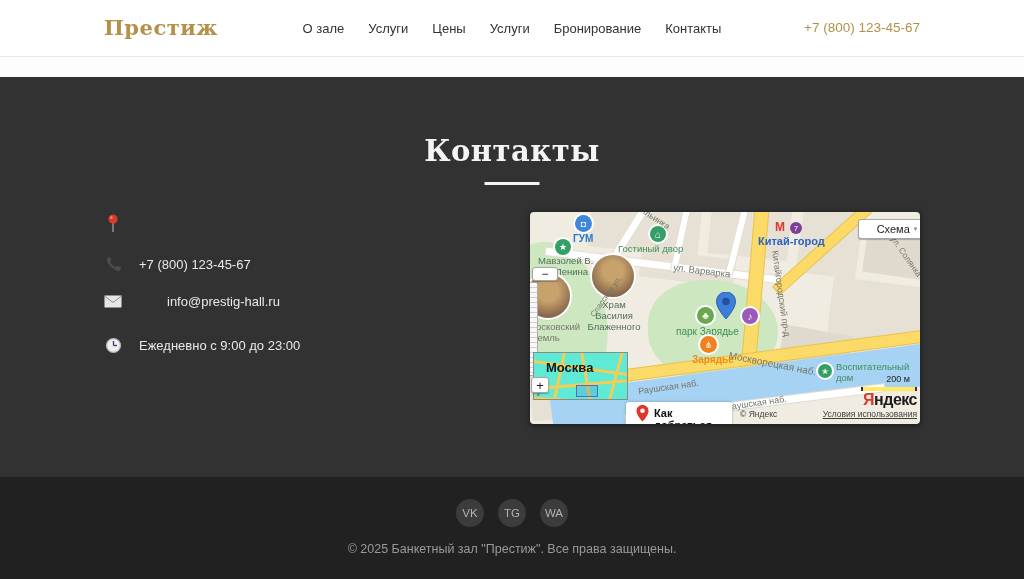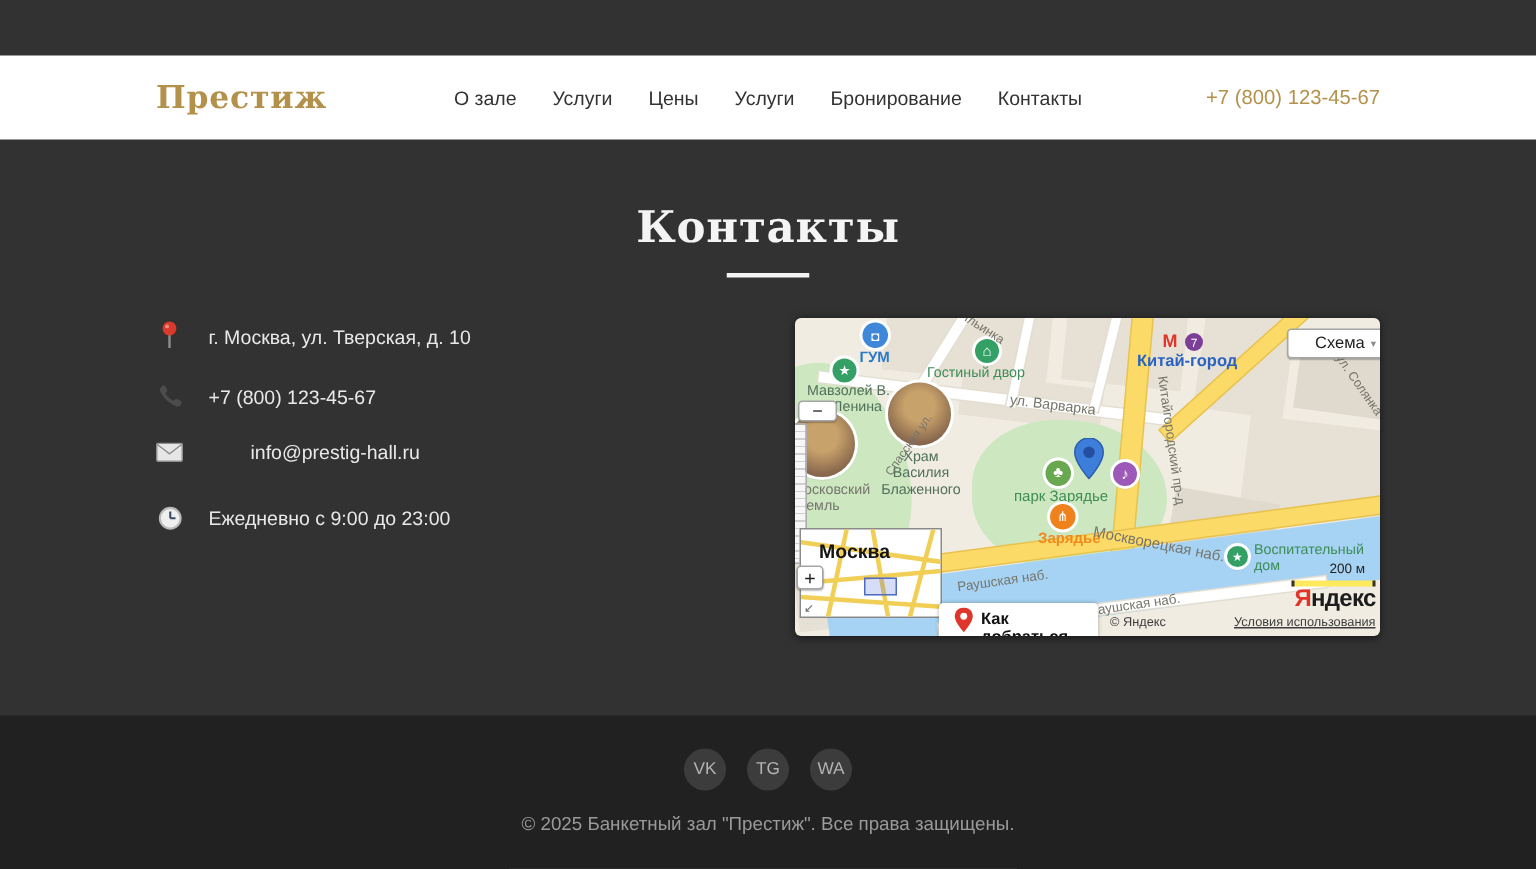--- a/index.html
+++ b/index.html
@@ -3,21 +3,21 @@
 <meta charset="utf-8">
 <style>
   * { margin:0; padding:0; box-sizing:border-box; }
   html,body { width:1024px; height:579px; }
   body {
     position:relative; overflow:hidden; background:#323232;
     font-family:"Liberation Sans","DejaVu Sans",sans-serif;
     -webkit-font-smoothing:antialiased;
   }
   
-  .header { position:absolute; top:0; left:0; width:1024px; height:56px; background:#ffffff; z-index:5;margin-top:37px; }
+  .header { position:absolute; top:0; left:0; width:1024px; height:56px; background:#ffffff; z-index:5; }
   .header-strip { position:absolute; top:56px; left:0; width:1024px; height:21px; background:#fdfdfd; border-top:1px solid #e9e9e9; }
   .logo { position:absolute; left:104px; top:15px; font-family:"DejaVu Serif","Liberation Serif",serif; font-weight:700; font-size:21px; color:#b3914b; letter-spacing:.5px; cursor:pointer; }
   .nav { position:absolute; left:50%; transform:translateX(-50%); top:0; height:56px; display:flex; align-items:center; gap:24px; white-space:nowrap; }
   .nav a { font-size:13px; color:#333333; text-decoration:none; cursor:pointer; }
   .header-phone { position:absolute; right:104px; top:20px; font-size:13.5px; color:#b3914b; text-decoration:none; cursor:pointer; }
   
   .contacts { position:absolute; top:77px; left:0; width:1024px; height:400px; background:#323232; }
   .section-title { position:absolute; top:57px; left:0; width:100%; text-align:center;
     font-family:"DejaVu Serif","Liberation Serif",serif; font-weight:700; font-size:29px; color:#f4f4f4; letter-spacing:.5px; }
   .section-divider { position:absolute; top:105px; left:50%; transform:translateX(-50%); width:55px; height:3px; background:#f4f4f4; }
@@ -43,21 +43,21 @@
   .lbl-blue-big { color:#2a63c0; font-size:11px; font-weight:700; }
   .lbl-orange { color:#ef8a1d; font-size:10px; font-weight:700; }
   .poi { border-radius:50%; display:flex; align-items:center; justify-content:center; color:#fff; box-shadow:0 0 0 2px #ffffff, 0 1px 2px rgba(0,0,0,.35); }
   .photo-poi { border-radius:50%; box-shadow:0 0 0 2px #ffffff, 0 1px 2px rgba(0,0,0,.4);
     background:radial-gradient(circle at 50% 38%, #c8a26b 0 30%, #8d6b4f 70%, #6e4f38 100%); }
   .map-btn { background:#ffffff; border:1px solid #a5a5a5; border-radius:3px; color:#222;
     display:flex; align-items:center; justify-content:center; box-shadow:0 1px 1px rgba(0,0,0,.25); cursor:pointer; }
   .scheme-btn { left:328px; top:7px; width:78px; height:20px; font-size:11px; gap:4px; }
   .scheme-btn .caret { font-size:7px; color:#8a8a8a; position:static; }
   .zoom-slider { left:-3px; top:70px; width:11px; height:94px; background:repeating-linear-gradient(#f7f7f7 0 4px, #cfcfcf 4px 5px); border:1px solid #adadad; border-radius:2px; }
-  .minimap { left:3px; top:140px; width:95px; height:60px; background:#ffffff; border:1px solid #8a8a8a; overflow:hidden; z-index:3; }
+  .minimap { left:3px; top:140px; width:95px; height:48px; background:#5eead4; border:1px solid #8a8a8a; overflow:hidden; z-index:3; }
   .minimap .mm-road { position:absolute; background:#f1ce55; }
   .mm-city { position:absolute; left:12px; top:7px; font-size:13px; font-weight:700; color:#151515; }
   .mm-view { position:absolute; left:42px; top:32px; width:22px; height:12px; border:1px solid #4f6cc5; background:rgba(90,120,220,.25); }
   .mm-arrow { position:absolute; left:2px; bottom:1px; font-size:8px; color:#6a6a6a; }
   .directions-btn { left:96px; top:190px; width:106px; height:22px; background:#fff; border-radius:3px 3px 0 0; box-shadow:0 0 3px rgba(0,0,0,.3); cursor:pointer; z-index:3; }
   .directions-btn .dtext { position:absolute; left:28px; top:5px; font-size:11px; font-weight:700; color:#111; }
   .attribution { right:3px; top:197px; font-size:8.5px; color:#3d3d3d; white-space:nowrap; z-index:3; }
   .attribution .terms { text-decoration:underline; cursor:pointer; color:#3d3d3d; }
   .ylogo { right:3px; top:179px; font-size:16px; font-weight:700; color:#1c1c1c; letter-spacing:-.5px; z-index:3; font-family:"Liberation Sans",sans-serif; }
   .ylogo .yred { color:#e0352b; position:static; }
@@ -93,21 +93,20 @@
 
   <div class="contact-list">
     <div class="contact-row" style="top:5px;">
       <span class="cicon">
         <svg width="16" height="20" viewBox="0 0 16 20">
           <line x1="8" y1="8" x2="8" y2="18" stroke="#8d8d8d" stroke-width="1.6"></line>
           <circle cx="8" cy="5" r="4.6" fill="#d93a2b"></circle>
           <circle cx="6.4" cy="3.6" r="1.3" fill="#f08a7e"></circle>
         </svg>
       </span>
-      <span class="contact-text">г. Москва, ул. Тверская, д. 10</span>
     </div>
     <div class="contact-row" style="top:45px;">
       <span class="cicon">
         <svg width="17" height="17" viewBox="0 0 18 18">
           <path d="M2.5 2.2 Q1 3.5 2 5.5 Q4 9.5 7 12 Q10 14.6 13.5 15.8 Q15.5 16.4 16.3 14.8 L17 13.2 Q17.3 12.3 16.3 11.8 L13.6 10.6 Q12.8 10.3 12.2 11 L11.4 11.9 Q9.5 11 7.9 9.5 Q6.3 8 5.5 6.3 L6.5 5.6 Q7.2 5 6.8 4.1 L5.5 1.6 Q5 .6 4 1 Z" fill="#4c4c4c"></path>
         </svg>
       </span>
       <span class="contact-text">+7 (800) 123-45-67</span>
     </div>
     <div class="contact-row" style="top:82px;gap:45px;">

